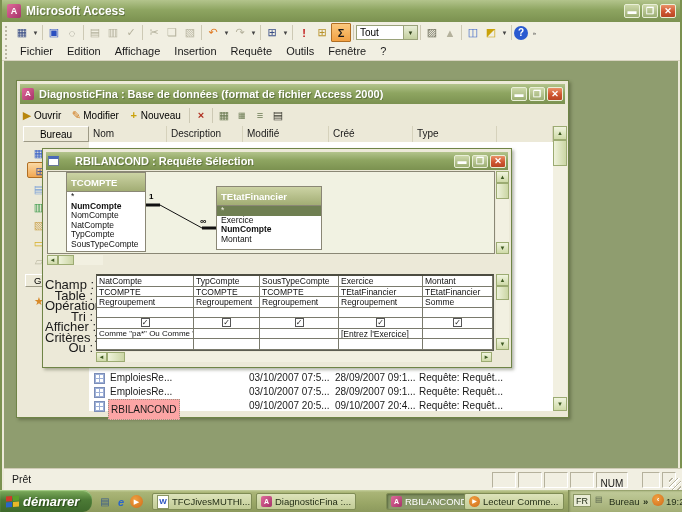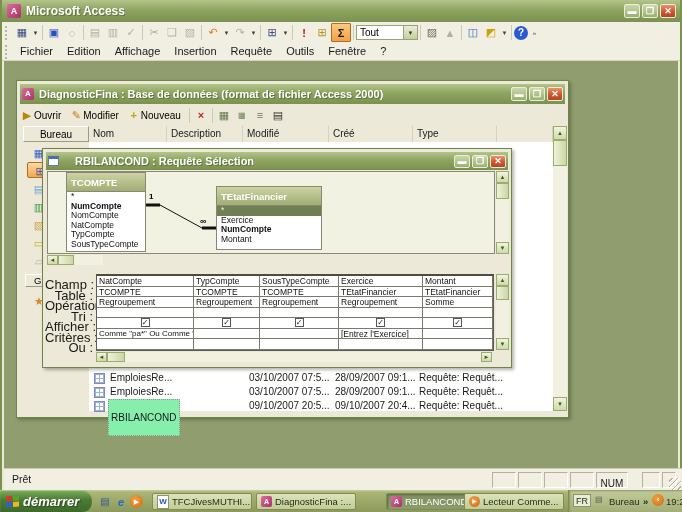--- a/index.html
+++ b/index.html
@@ -220,21 +220,21 @@
         </div>
         <div class="dbrow" style="left:0;top:244px;width:464px;">
           <span class="qicon" style="left:5px;top:1px;"></span>
           <span style="left:21px;">EmploiesRe...</span>
           <span style="left:160px;">03/10/2007 07:5...</span>
           <span style="left:246px;">28/09/2007 09:1...</span>
           <span style="left:330px;">Requête: Requêt...</span>
         </div>
         <div class="dbrow" style="left:0;top:258px;width:464px;">
           <span class="qicon" style="left:5px;top:1px;"></span>
-          <span style="left:19px;top:-1px;background:#86efac;border:1px dotted #9a9684;padding:12px 2px;">RBILANCOND</span>
+          <span style="left:19px;top:-1px;background:#fca5a5;border:1px dotted #9a9684;padding:4px 2px;">RBILANCOND</span>
           <span style="left:160px;">09/10/2007 20:5...</span>
           <span style="left:246px;">09/10/2007 20:4...</span>
           <span style="left:330px;">Requête: Requêt...</span>
         </div>
       </div>
 
       <div class="abs" style="left:536px;top:45px;width:14px;height:285px;background:#f2f0e1;">
         <div class="sb-btn" style="width:14px;height:14px;">▲</div>
         <div class="sb-thumb" style="width:14px;height:26px;"></div>
         <div class="sb-btn abs" style="left:0;top:271px;width:14px;height:14px;">▼</div>

